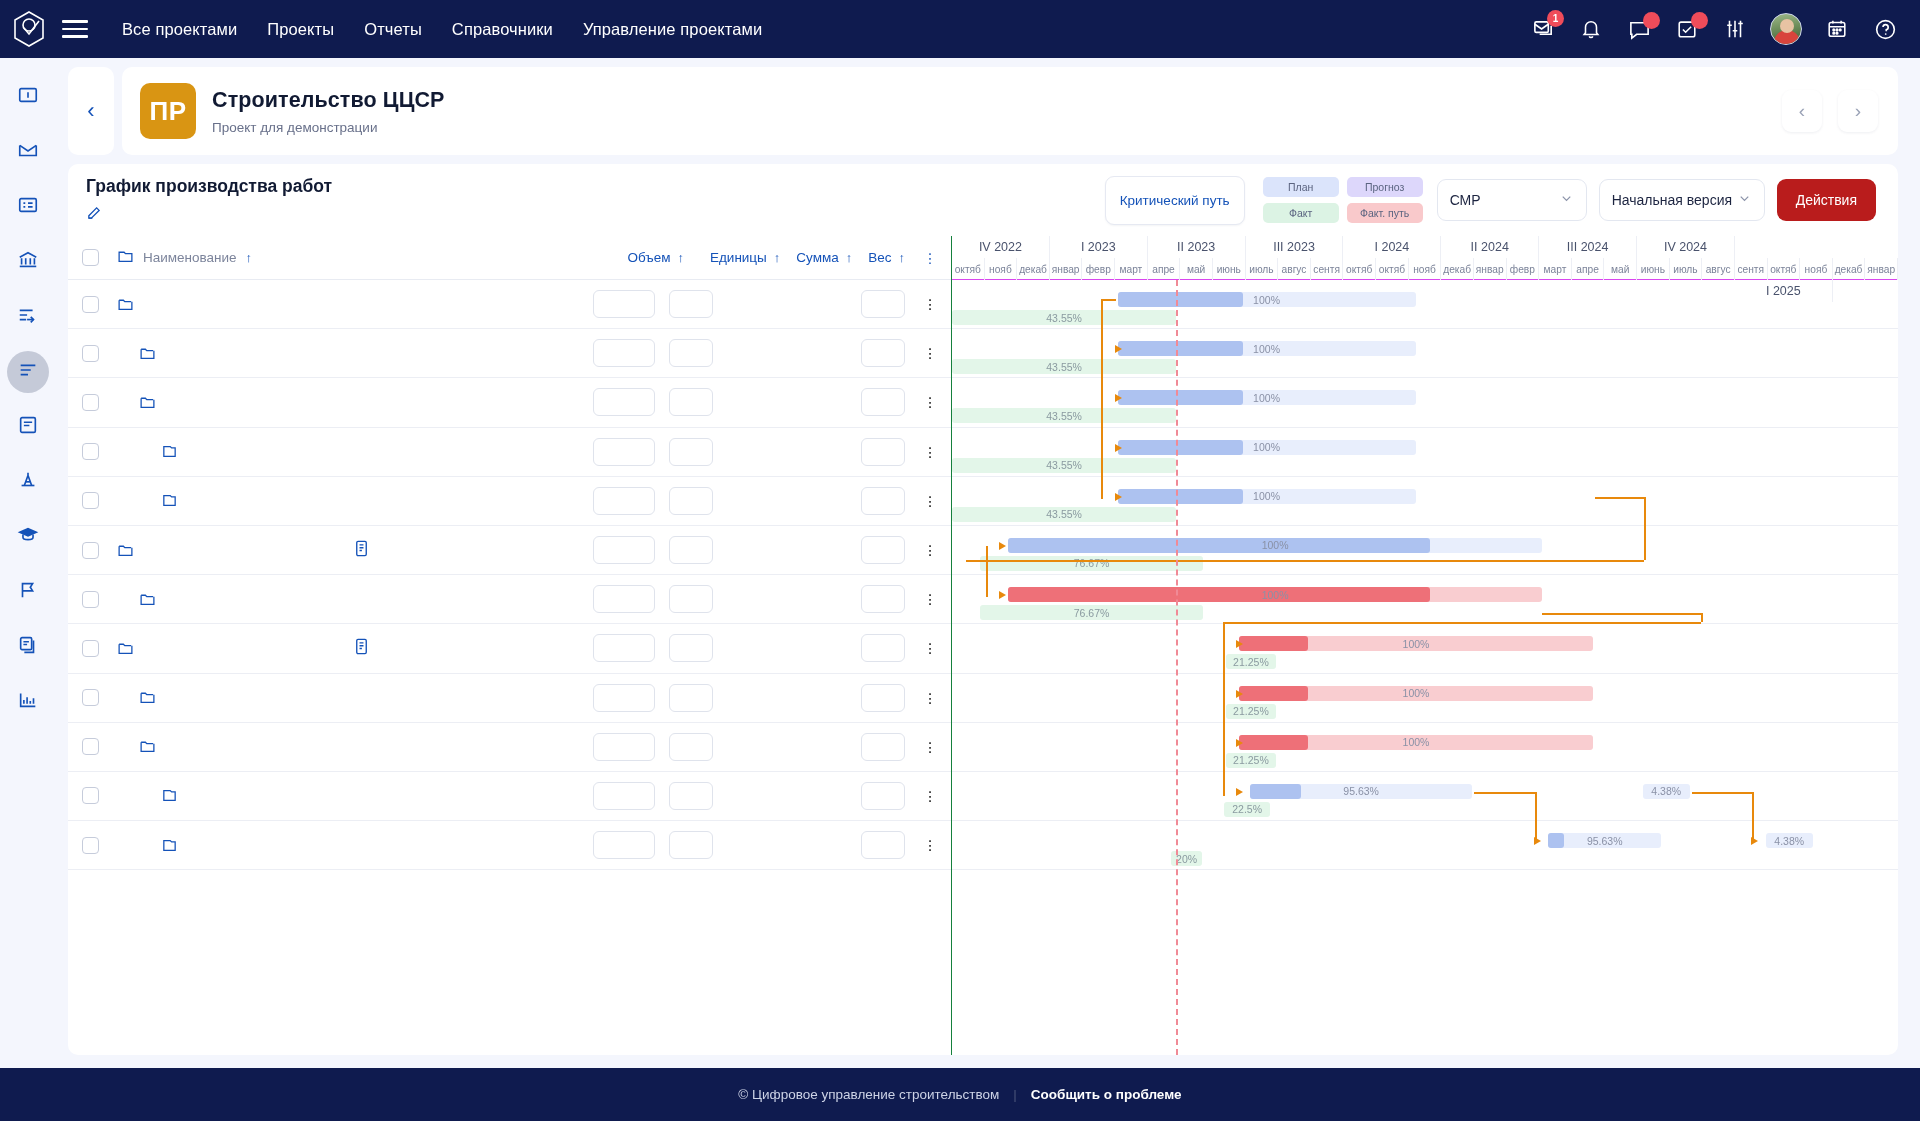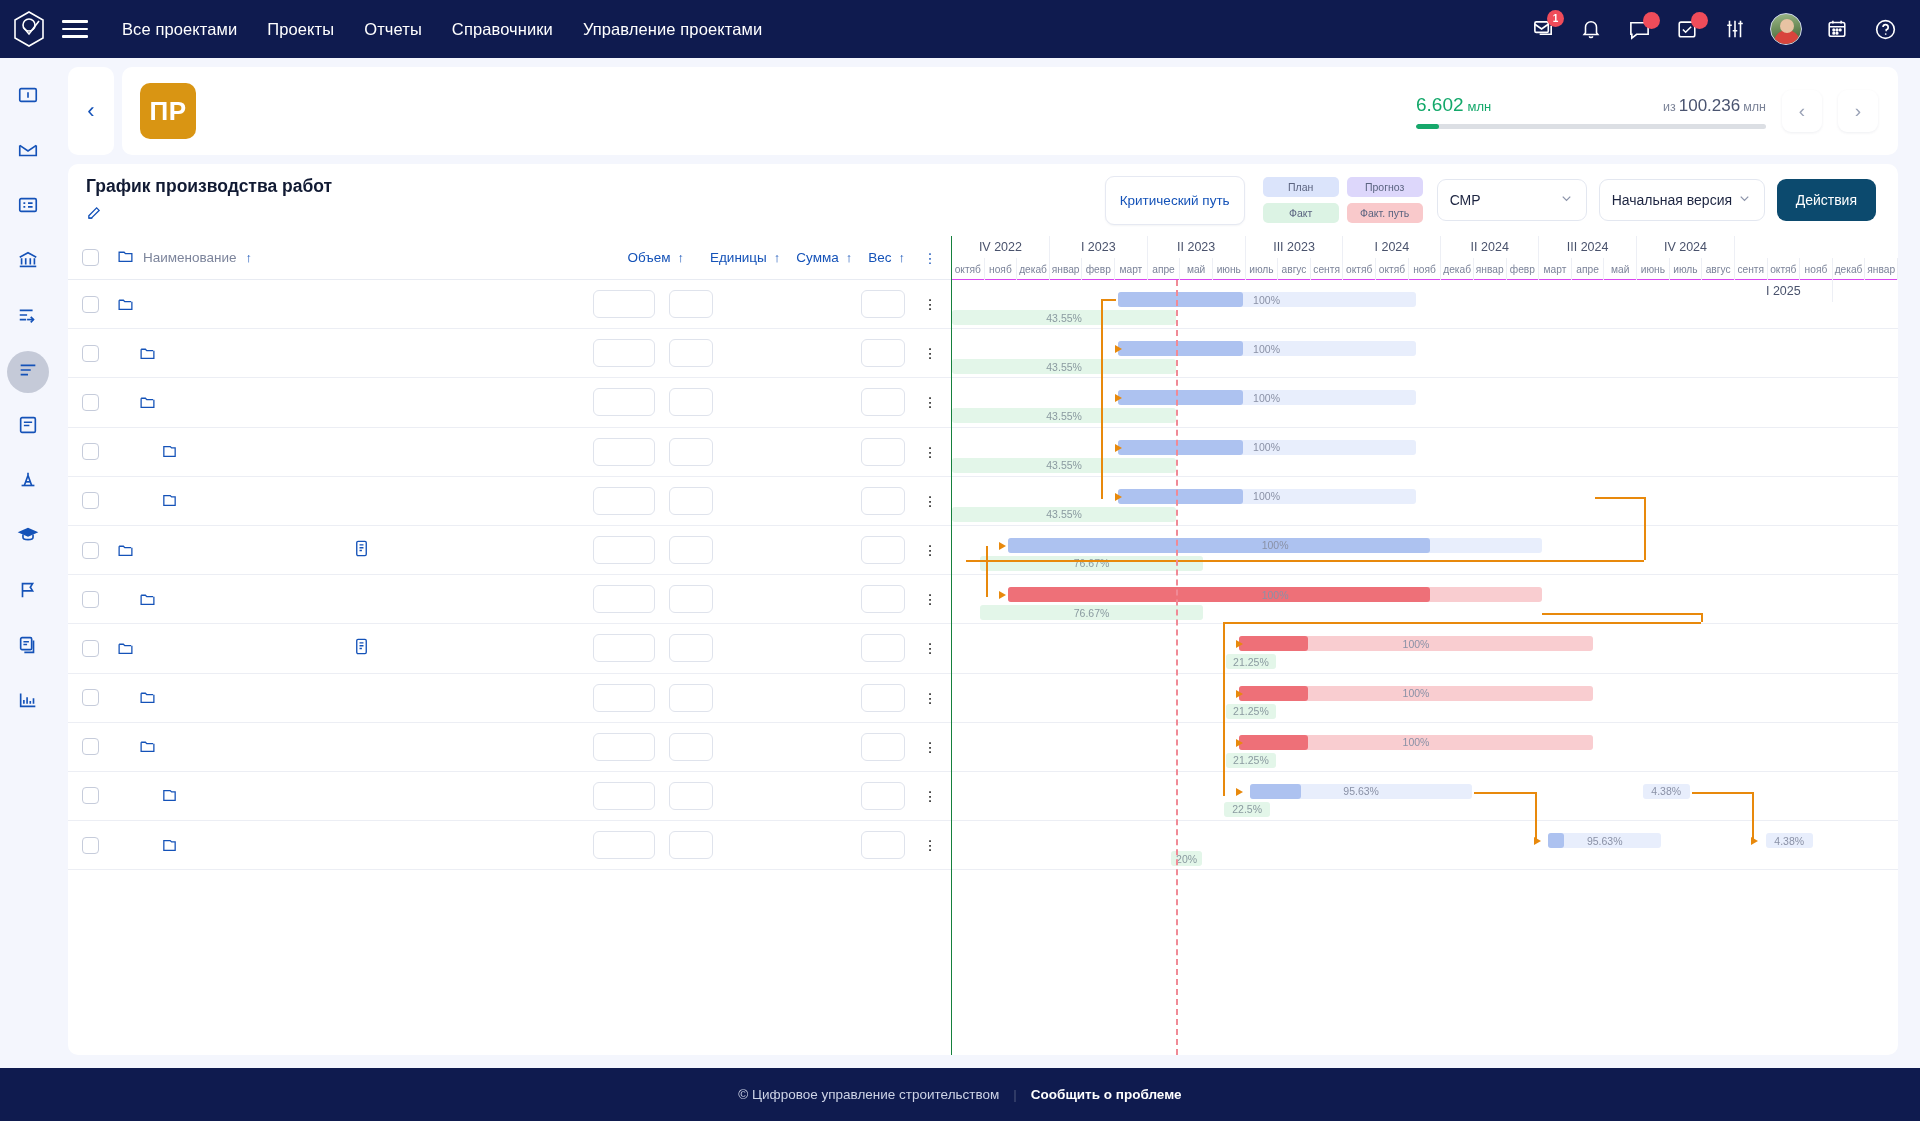--- a/index.html
+++ b/index.html
@@ -132,21 +132,21 @@
   .tab.active { background: #103a7e; color: #fff; font-weight: normal; }
 
   .select {
     position: relative; height: 42px; width: 150px; border: 1px solid #e3e7f0; border-radius: 9px;
     display: flex; align-items: center; padding: 0 12px; font-size: 14px; color: #1c2440;
     cursor: pointer; background: #fff; margin-right: 12px;
   }
   .select.wide { width: 166px; }
   .select .chev { margin-left: auto; color: #8b93a9; }
   .act-btn {
-    background: #0c4a6e; color: #fff; border-radius: 9px; font-size: 14px;
+    background: #b91c1c; color: #fff; border-radius: 9px; font-size: 14px;
     padding: 13px 19px; cursor: pointer; white-space: nowrap; text-align: center;
   }
 
   
   .split { position: absolute; left: 0; right: 0; top: 72px; bottom: 0; display: flex; }
   .pane-left { width: 884px; flex: none; position: relative; border-right: 1px solid #15803d; }
   .pane-right { flex: 1; position: relative; overflow: hidden; }
 
   .thead {
     display: flex; align-items: center; height: 44px; padding: 0 10px 0 14px;
@@ -391,34 +391,25 @@
       </svg></span>
   </div>
 </div>
 
 <div class="canvas">
 
   <div class="proj-header">
     <div class="back-card">‹</div>
     <div class="proj-card">
       <div class="proj-avatar">ПР</div>
+      <div class="proj-text">
+        <div class="proj-title">Строительство ЦЦСР</div>
+        <div class="proj-sub">Проект для демонстрации</div>
+      </div>
       <div class="proj-metrics">
-        <div class="metric-block">
-          <div class="metric-row">
-            <div class="m-cur">
-              <span>6.602</span><span class="u">млн</span>
-            </div>
-            <div class="m-tot">
-              <span class="p">из</span><span>100.236</span><span class="u">млн</span>
-            </div>
-          </div>
-          <div class="m-bar">
-              <i id="budget-fill" style="width: 6.6%;"></i>
-            </div>
-        </div>
         <div class="nav-sq">‹</div>
         <div class="nav-sq">›</div>
       </div>
     </div>
   </div>
 
   <div class="content">
     <div class="ctop">
       <div class="ctitle-wrap">
         <div class="ctitle">График производства работ</div>

